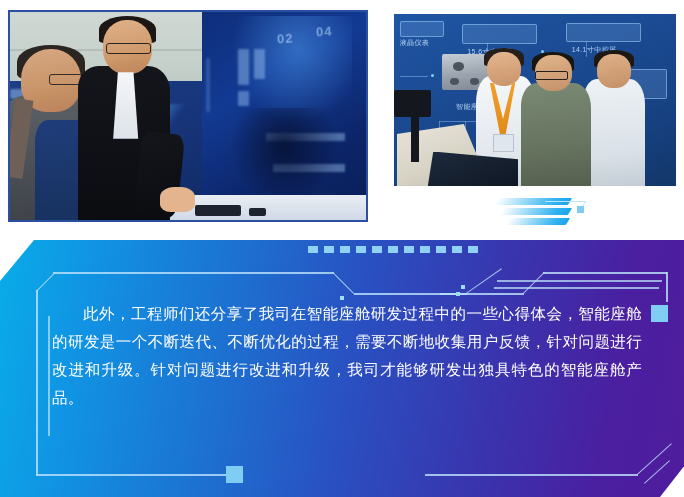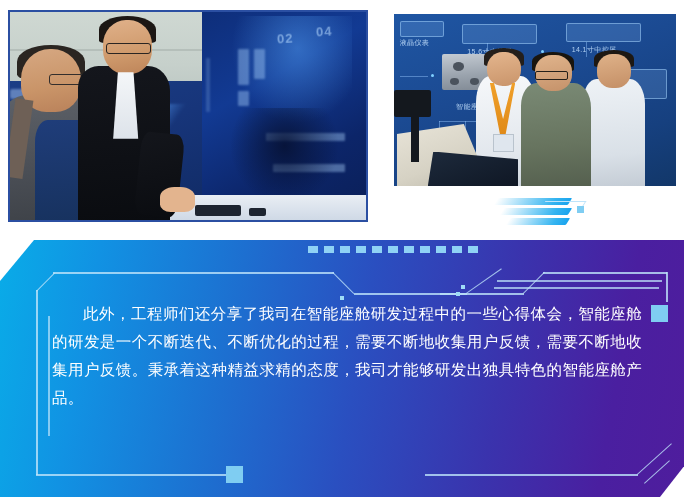--- a/index.html
+++ b/index.html
@@ -331,16 +331,16 @@
     </div>
 
     <div class="sq-big" style="left:226px;top:466px;"></div>
     <div class="sq-big" style="left:651px;top:305px;"></div>
     <div class="sq-sm" style="left:340px;top:296px;"></div>
     <div class="sq-sm" style="left:461px;top:285px;"></div>
     <div class="sq-sm" style="left:456px;top:292px;"></div>
   </div>
 
   <div class="ptext">
-    <p>此外，工程师们还分享了我司在智能座舱研发过程中的一些心得体会，智能座舱的研发是一个不断迭代、不断优化的过程，需要不断地收集用户反馈，需要不断地收集用户反馈。秉承着这种精益求精的态度，我司才能够研发出独具特色的智能座舱产品。</p>
+    <p>此外，工程师们还分享了我司在智能座舱研发过程中的一些心得体会，智能座舱的研发是一个不断迭代、不断优化的过程，需要不断地收集用户反馈，针对问题进行改进和升级。针对问题进行改进和升级，我司才能够研发出独具特色的智能座舱产品。</p>
   </div>
 
 </div>
 
 </body></html>

